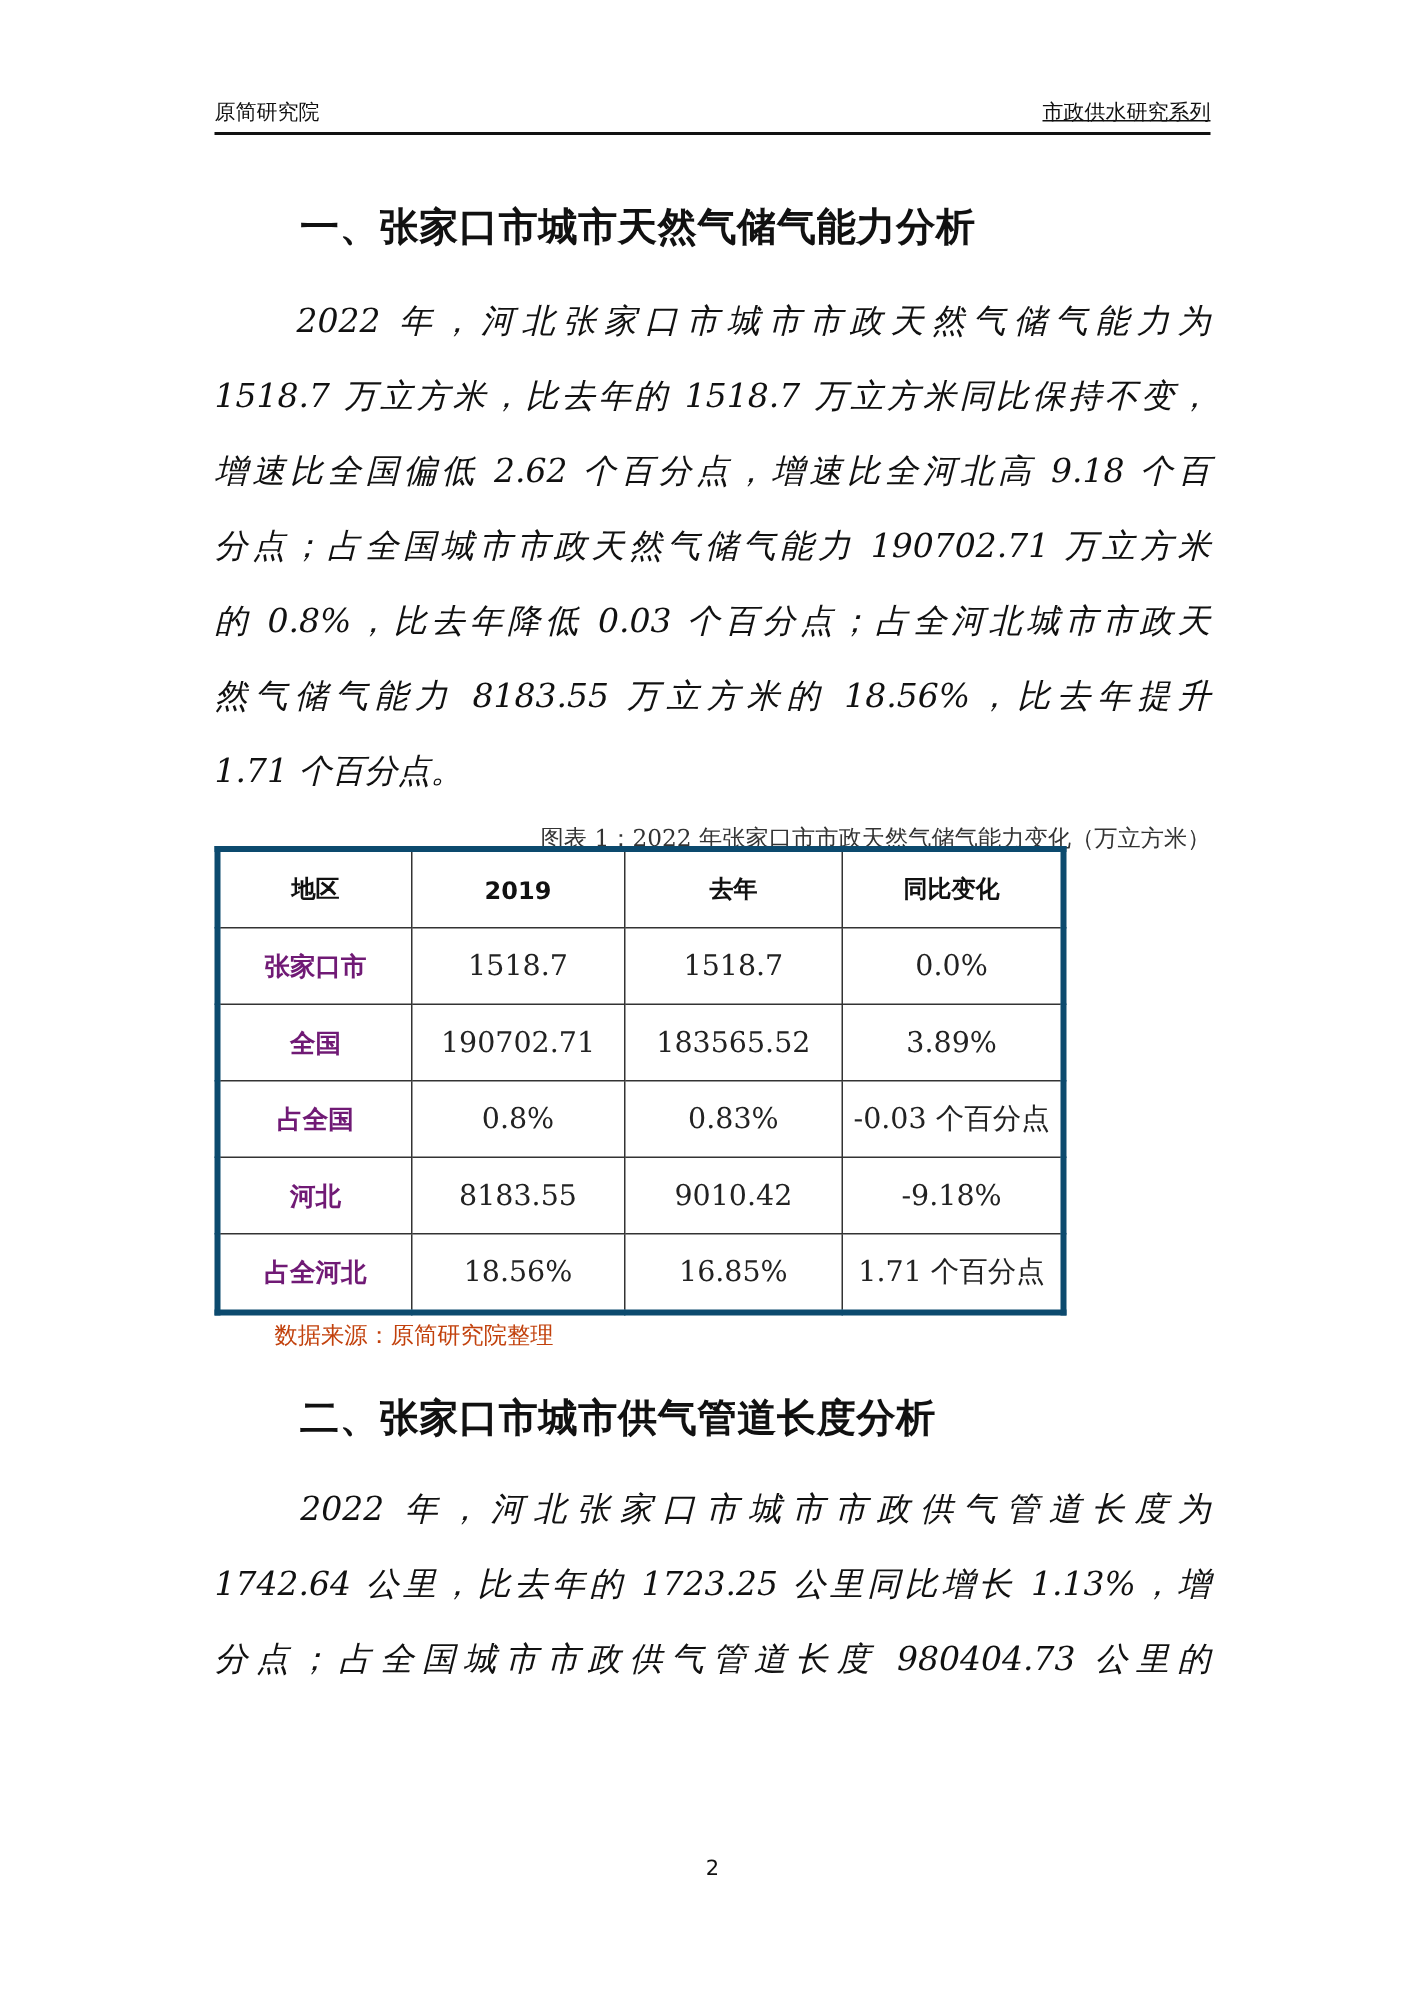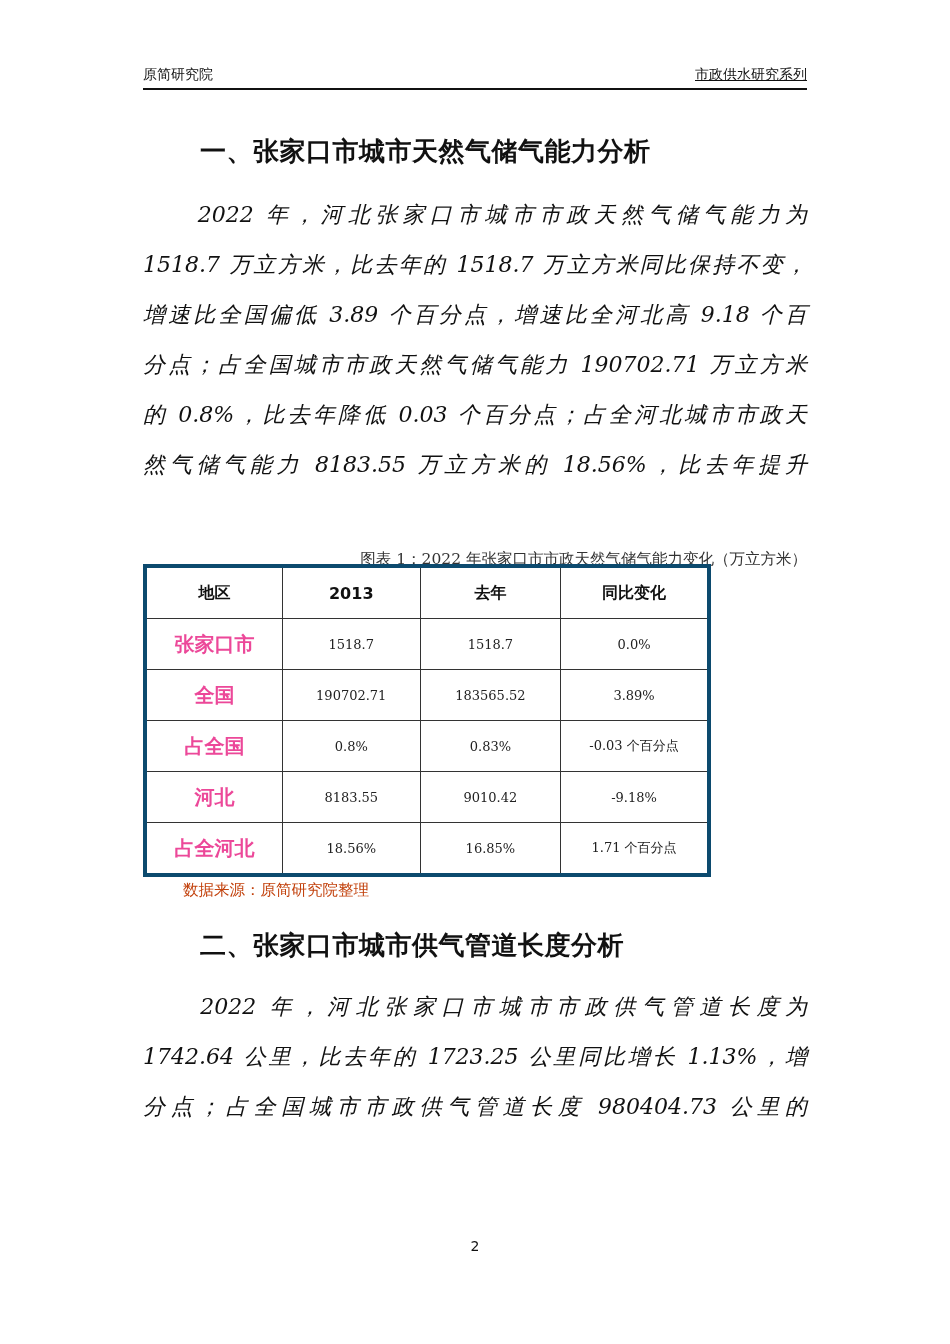--- a/index.html
+++ b/index.html
@@ -14,59 +14,60 @@
         font-weight:bold; font-size:26px; letter-spacing:0.5px; }
   .para { position:absolute; left:143px; width:664px; font-size:22px; line-height:50px;
           text-align:justify; text-align-last:justify;font-style:italic; }
   .para .ln { display:block; height:50px; white-space:nowrap; text-align-last:justify; }
   .para .ln.last { text-align-last:left; }
   .caption { position:absolute; top:549px; left:143px; width:664px; text-align:right;
              font-size:15.5px; color:#333; }
   table.dt { position:absolute; top:564px; left:143px; width:568px; border-collapse:collapse;
              border:4px solid #0c4a6e; }
   table.dt td, table.dt th { border:1px solid #333; height:50px; text-align:center;
-             font-size:13px; padding:0; color:#222; }
+             font-size:19px; padding:0; color:#222; }
   table.dt th { font-family:"DejaVu Sans","Liberation Sans",sans-serif; font-weight:bold; font-size:16px; color:#111; }
-  table.dt td.rh { font-family:Liberation Serif, serif; font-weight:bold; font-size:20px; color:#ec4899; }
+  table.dt td.rh { font-family:Liberation Serif, serif; font-weight:bold; font-size:17px; color:#701a75; }
   .source { position:absolute; top:880px; left:183px; font-size:15.5px; color:#c2410c; }
   .pageno { position:absolute; top:1238px; left:0; width:950px; text-align:center;
             font-family:"DejaVu Sans","Liberation Sans",sans-serif; font-size:14px; }
 </style>
 </head>
 <body>
 
 <div class="hdr">
   <span class="l">原简研究院</span>
   <span class="r">市政供水研究系列</span>
 </div>
 
 <div class="h1" style="top:134px;text-align:center;">一、张家口市城市天然气储气能力分析</div>
 
 <div class="para" style="top:190px;">
   <span class="ln">　　2022 年，河北张家口市城市市政天然气储气能力为</span>
   <span class="ln">1518.7 万立方米，比去年的 1518.7 万立方米同比保持不变，</span>
-  <span class="ln">增速比全国偏低 3.89 个百分点，增速比全河北高 9.18 个百</span>
+  <span class="ln">增速比全国偏低 2.62 个百分点，增速比全河北高 9.18 个百</span>
   <span class="ln">分点；占全国城市市政天然气储气能力 190702.71 万立方米</span>
   <span class="ln">的 0.8%，比去年降低 0.03 个百分点；占全河北城市市政天</span>
   <span class="ln">然气储气能力 8183.55 万立方米的 18.56%，比去年提升</span>
+  <span class="ln last">1.71 个百分点。</span>
 </div>
 
 <div class="caption">图表 1：2022 年张家口市市政天然气储气能力变化（万立方米）</div>
 
 <table class="dt">
   <colgroup>
     <col style="width:170px">
       <col style="width:157px">
       <col style="width:160px">
       <col style="width:177px">
   </colgroup>
   <tbody>
       <tr>
     <th>地区</th>
-    <th>2013</th>
+    <th>2019</th>
     <th>去年</th>
     <th>同比变化</th>
   </tr>
   <tr>
     <td class="rh">张家口市</td>
     <td>1518.7</td>
     <td>1518.7</td>
     <td>0.0%</td>
   </tr>
   <tr>

